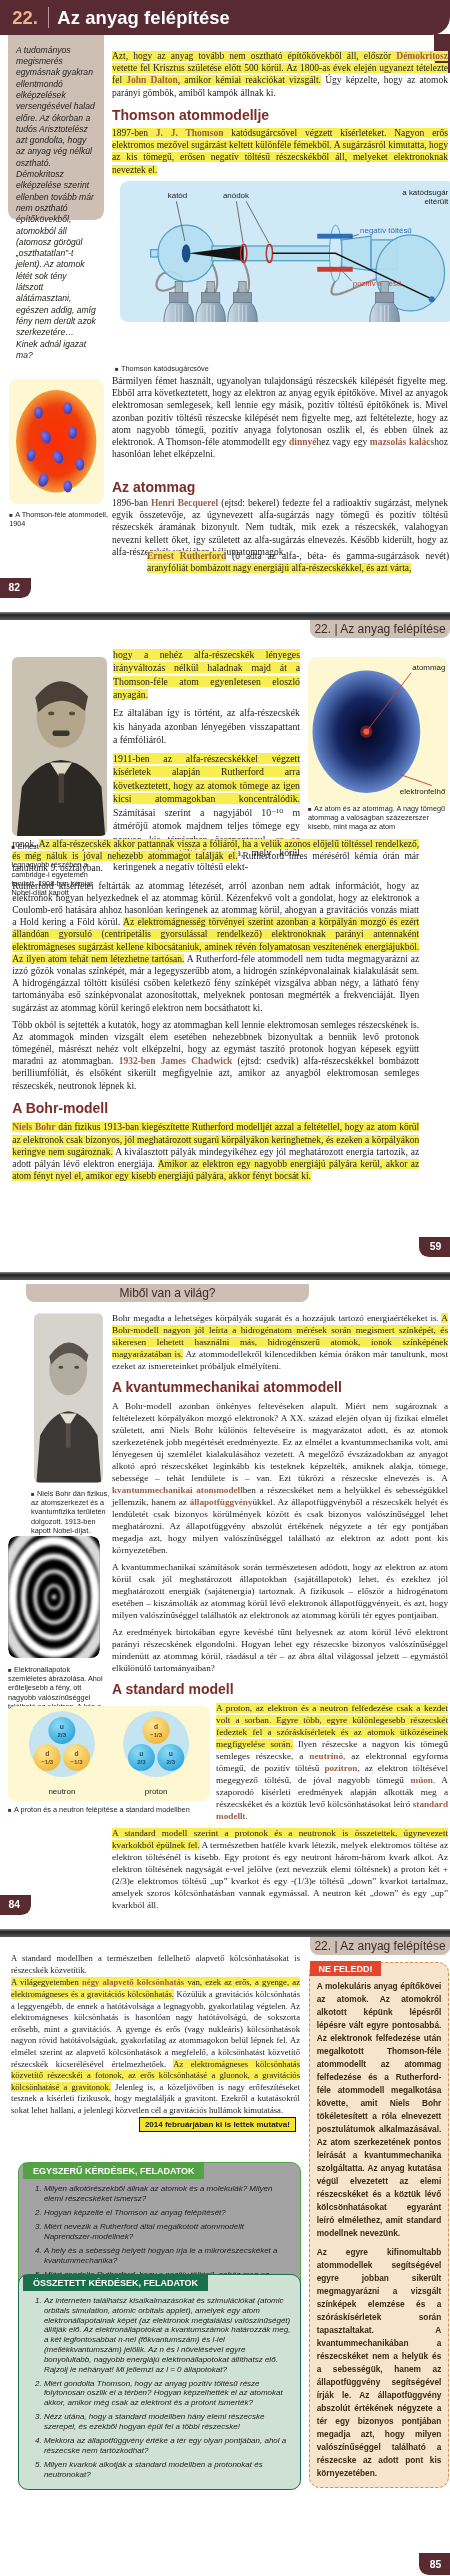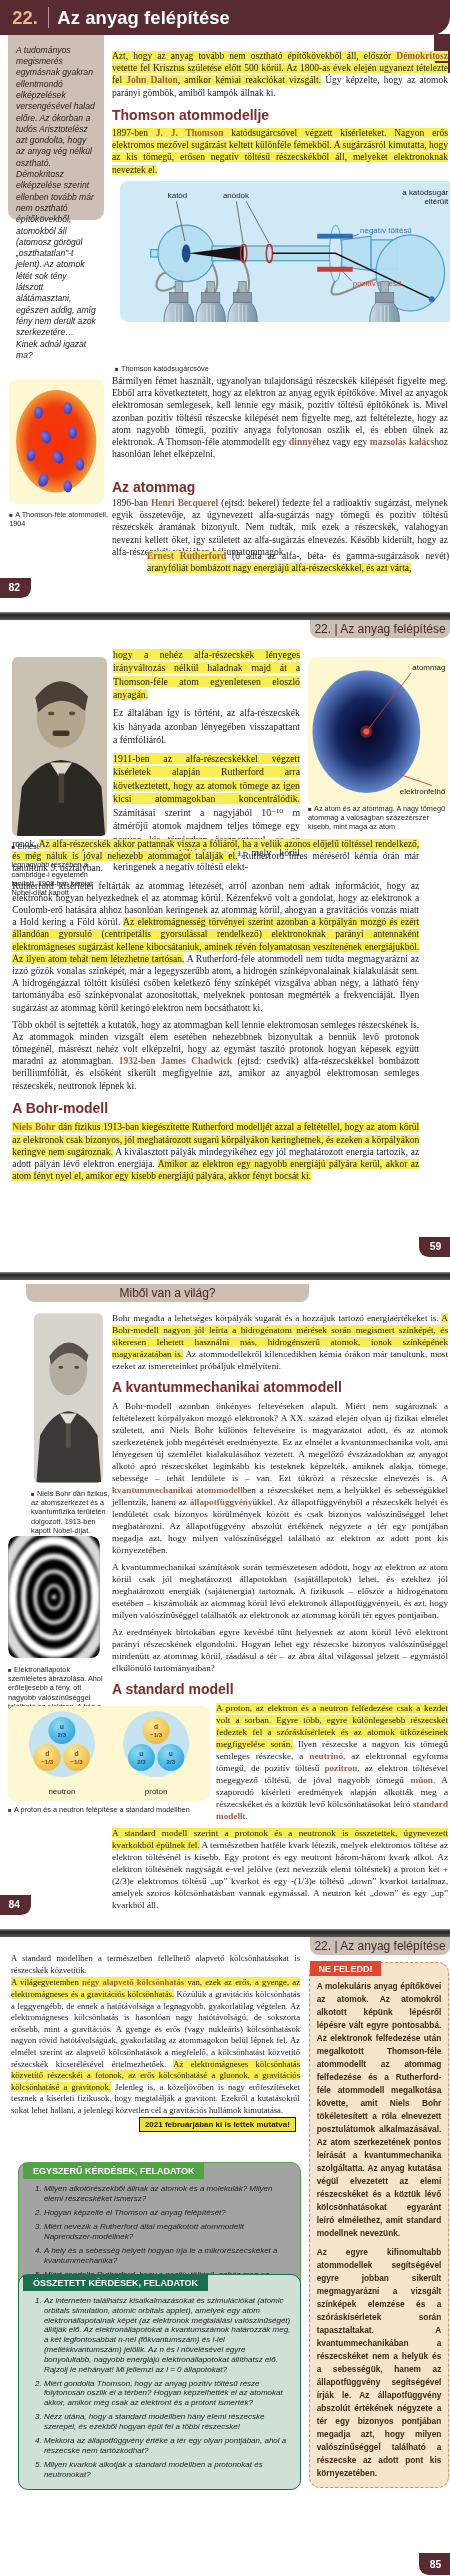--- a/index.html
+++ b/index.html
@@ -409,21 +409,21 @@
   <section class="page" style="top:1937px;height:639px;">
     <div class="toptab" style="right:0;width:140px;top:0;">
       <span>22. | Az anyag felépítése</span>
     </div>
 
     <div class="abs p85col" style="left:11px;top:16px;width:289px;">
       <p class="body" style="margin-bottom:1.2px;"><span>A standard modellben a természetben fellelhető alapvető kölcsönhatásokat is részecskék közvetítik.</span></p>
       <p class="body"><span class="hl">A világegyetemben </span><span class="hm">négy alapvető kölcsönhatás</span><span class="hl"> van, ezek az erős, a gyenge, az elektromágneses és a gravitációs kölcsönhatás.</span><span> Közülük a gravitációs kölcsönhatás a leggyengébb, de ennek a hatótávolsága a legnagyobb, gyakorlatilag végtelen. Az elektromágneses kölcsönhatás is hasonlóan nagy hatótávolságú, de sokszorta erősebb, mint a gravitációs. A gyenge és erős (vagy nukleáris) kölcsönhatások nagyon rövid hatótávolságúak, gyakorlatilag az atommagokon belül lépnek fel. Az elmélet szerint az alapvető kölcsönhatások a megfelelő, a kölcsönhatást közvetítő részecskék kicserélésével értelmezhetőek. </span><span class="hl">Az elektromágneses kölcsönhatás közvetítő részecskéi a fotonok, az erős kölcsönhatásé a gluonok, a gravitációs kölcsönhatásé a gravitonok.</span><span> Jelenleg is, a közeljövőben is nagy erőfeszítéseket tesznek a kísérleti fizikusok, hogy megtalálják a gravitont. Ezekről a kutatásokról sokat lehet hallani, a jelenlegi közvetlen cél a gravitációs hullámok kimutatása.</span></p>
     </div>
 
-    <div class="note">2021 februárjában ki is lettek mutatva!</div>
+    <div class="note">2014 februárjában ki is lettek mutatva!</div>
 
     <div class="qbox" style="top:225px;">
       <div class="qhead">EGYSZERŰ KÉRDÉSEK, FELADATOK</div>
       <ol class="qlist">
           <li>Milyen alkotórészekből állnak az atomok és a molekulák? Milyen elemi részecskéket ismersz?</li>
           <li>Hogyan képzelte el Thomson az anyag felépítését?</li>
           <li>Miért nevezik a Rutherford által megalkotott atommodellt Naprendszer-modellnek?</li>
           <li>A hely és a sebesség helyett hogyan írja le a mikrorészecskéket a kvantummechanika?</li>
           <li>Miért gondolta Rutherford, hogy a pozitív töltésű, nehéz mag az atomhoz képest igen kis méretű?</li>
         </ol>

